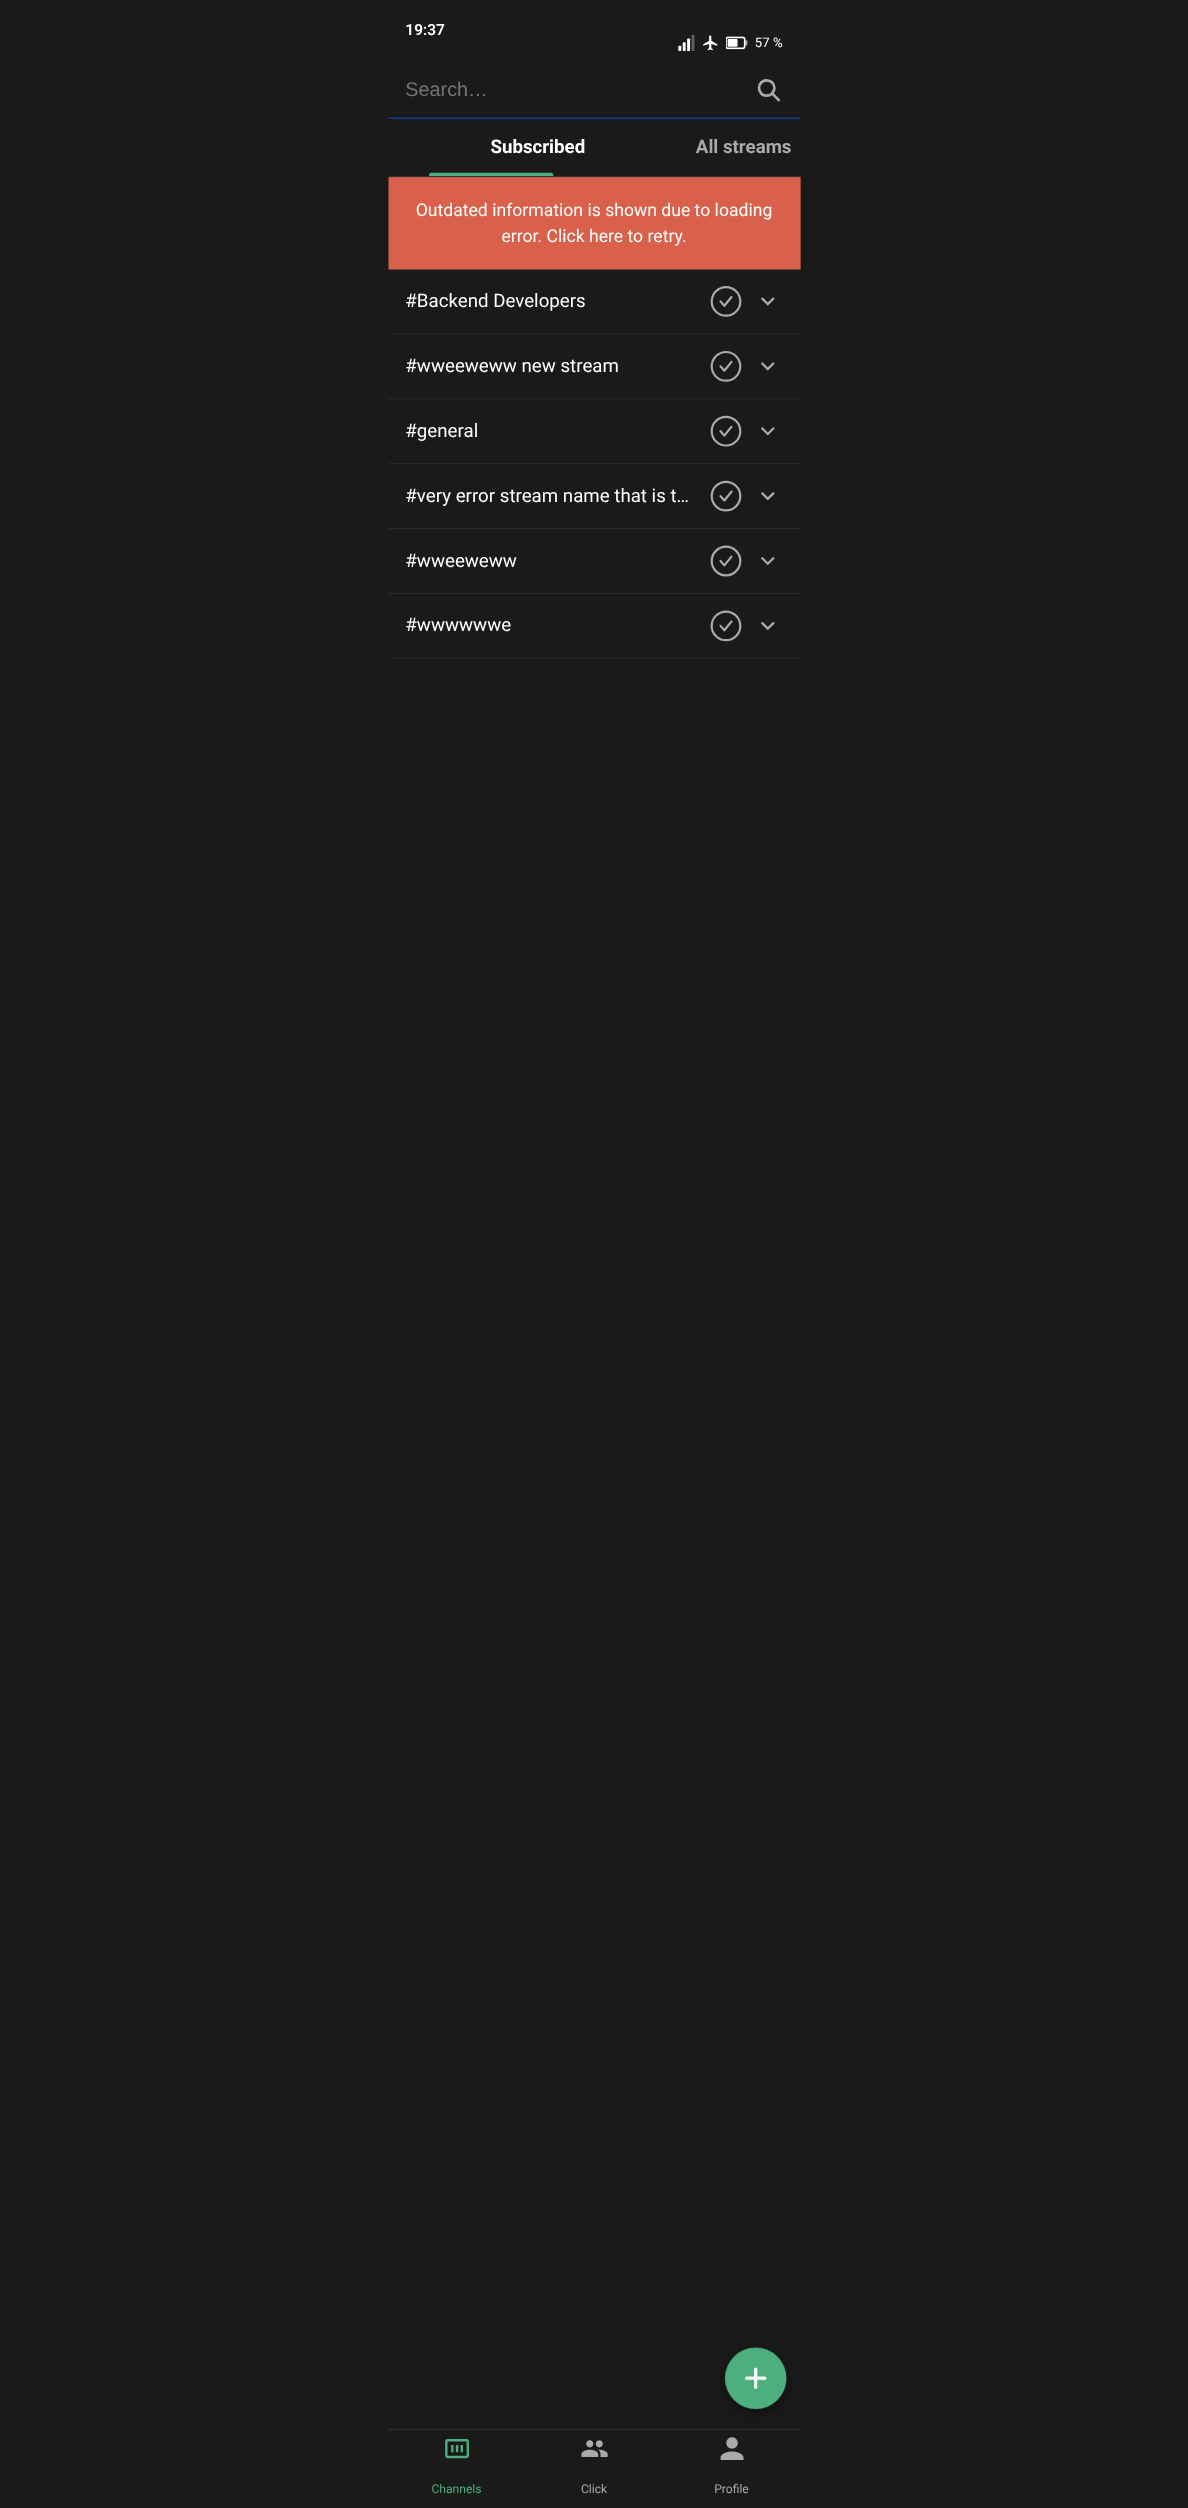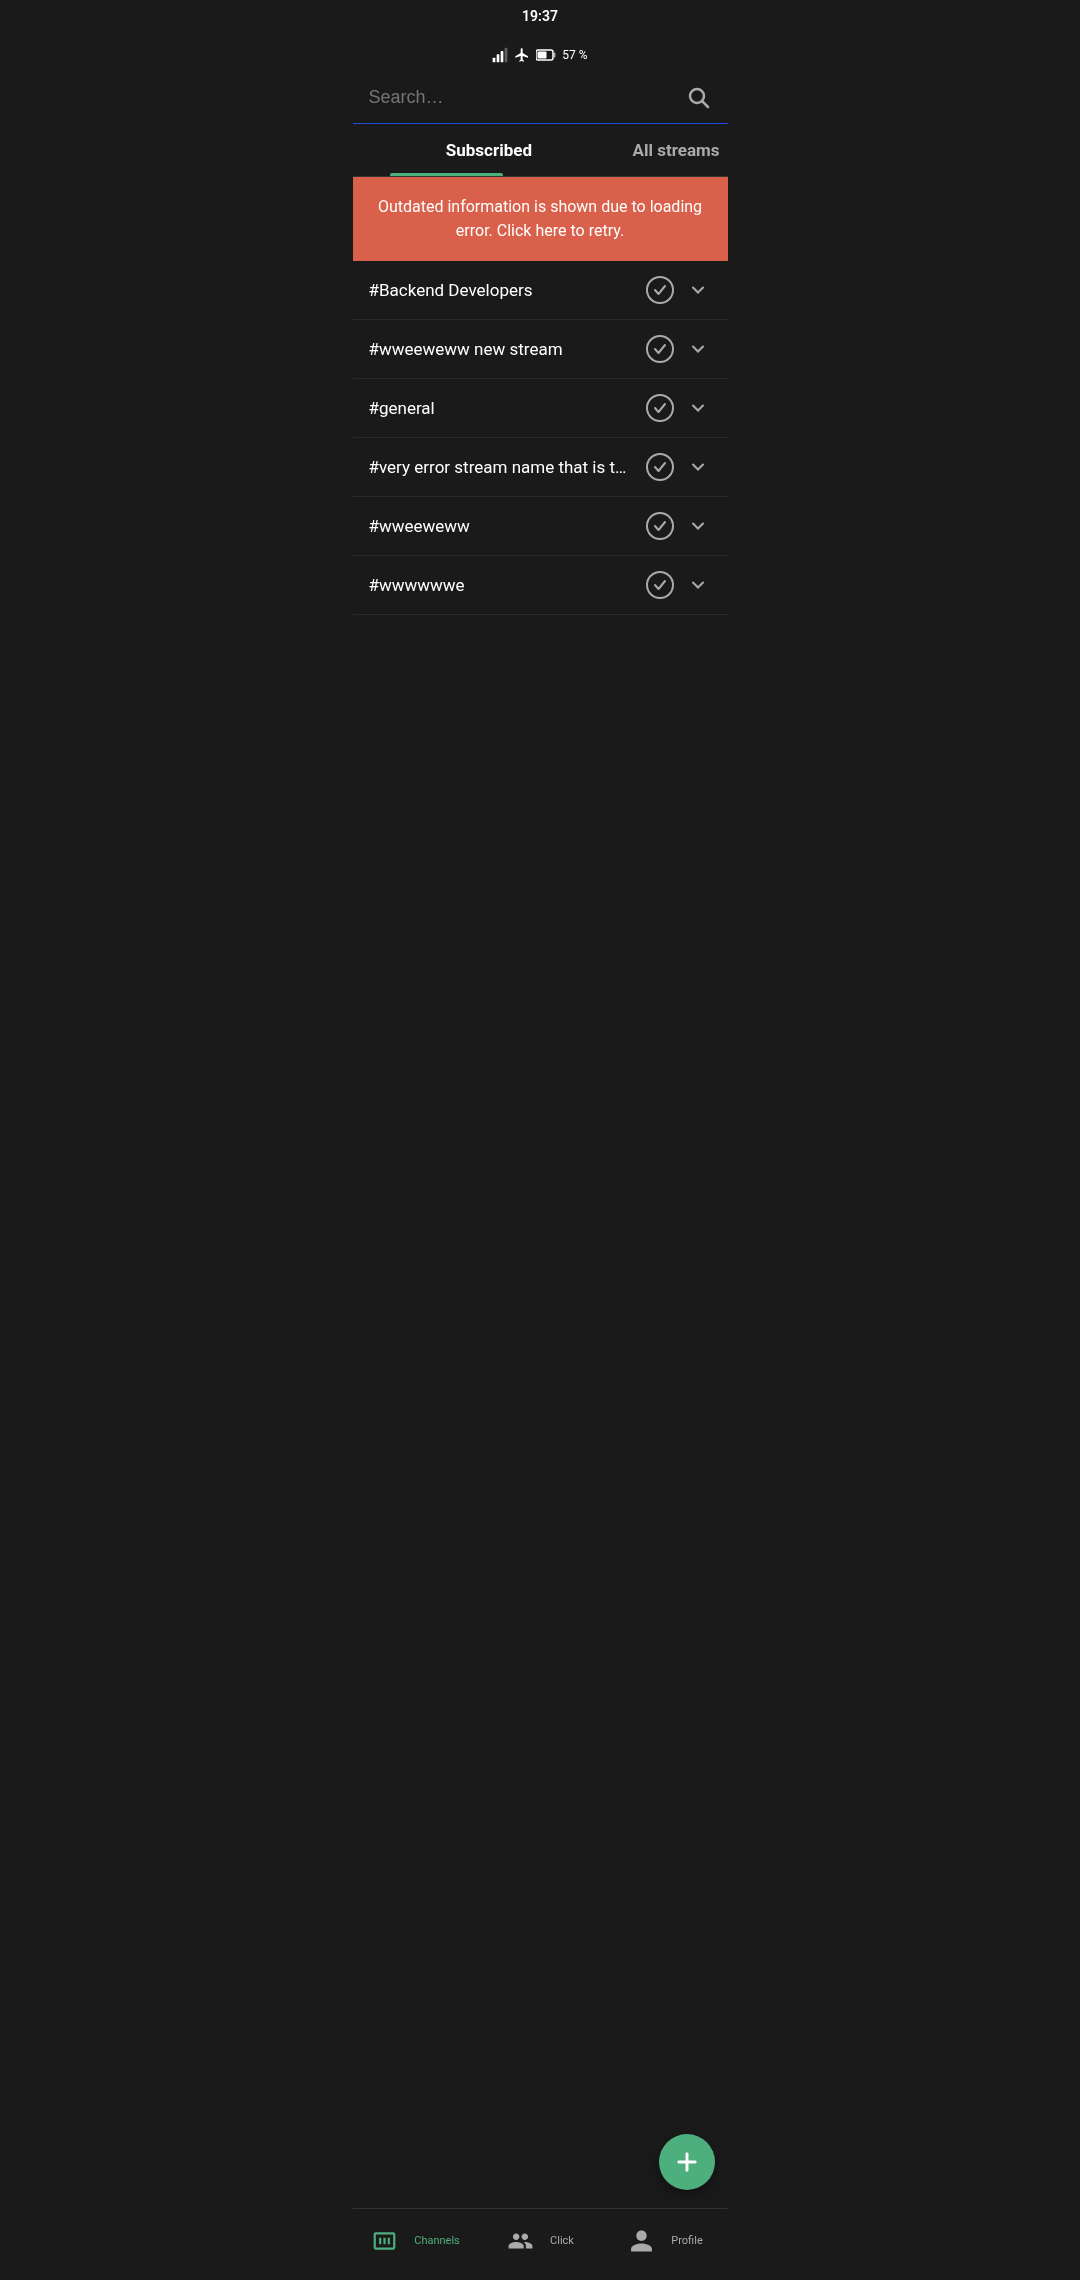--- a/index.html
+++ b/index.html
@@ -22,21 +22,20 @@
     }
 
     .status-bar {
       background-color: #1a1a1a;
       padding: 8px 16px;
       display: flex;
       justify-content: space-between;
       align-items: center;
       font-size: 12px;
       color: #ffffff;
-      flex-direction: column;
     }
 
     .status-left {
       font-weight: 600;
       font-size: 14px;
     }
 
     .status-right {
       display: flex;
       align-items: center;
@@ -196,21 +195,21 @@
       background-color: #1a1a1a;
       border-top: 1px solid #333;
       display: flex;
       height: 72px;
       z-index: 20;
     }
 
     .nav-item {
       flex: 1;
       display: flex;
-      flex-direction: row;
+      flex-direction: column;
       align-items: center;
       justify-content: center;
       gap: 16px;
       cursor: pointer;
       padding-bottom: 8px;
     }
 
     .nav-icon {
       width: 28px;
       height: 28px;

